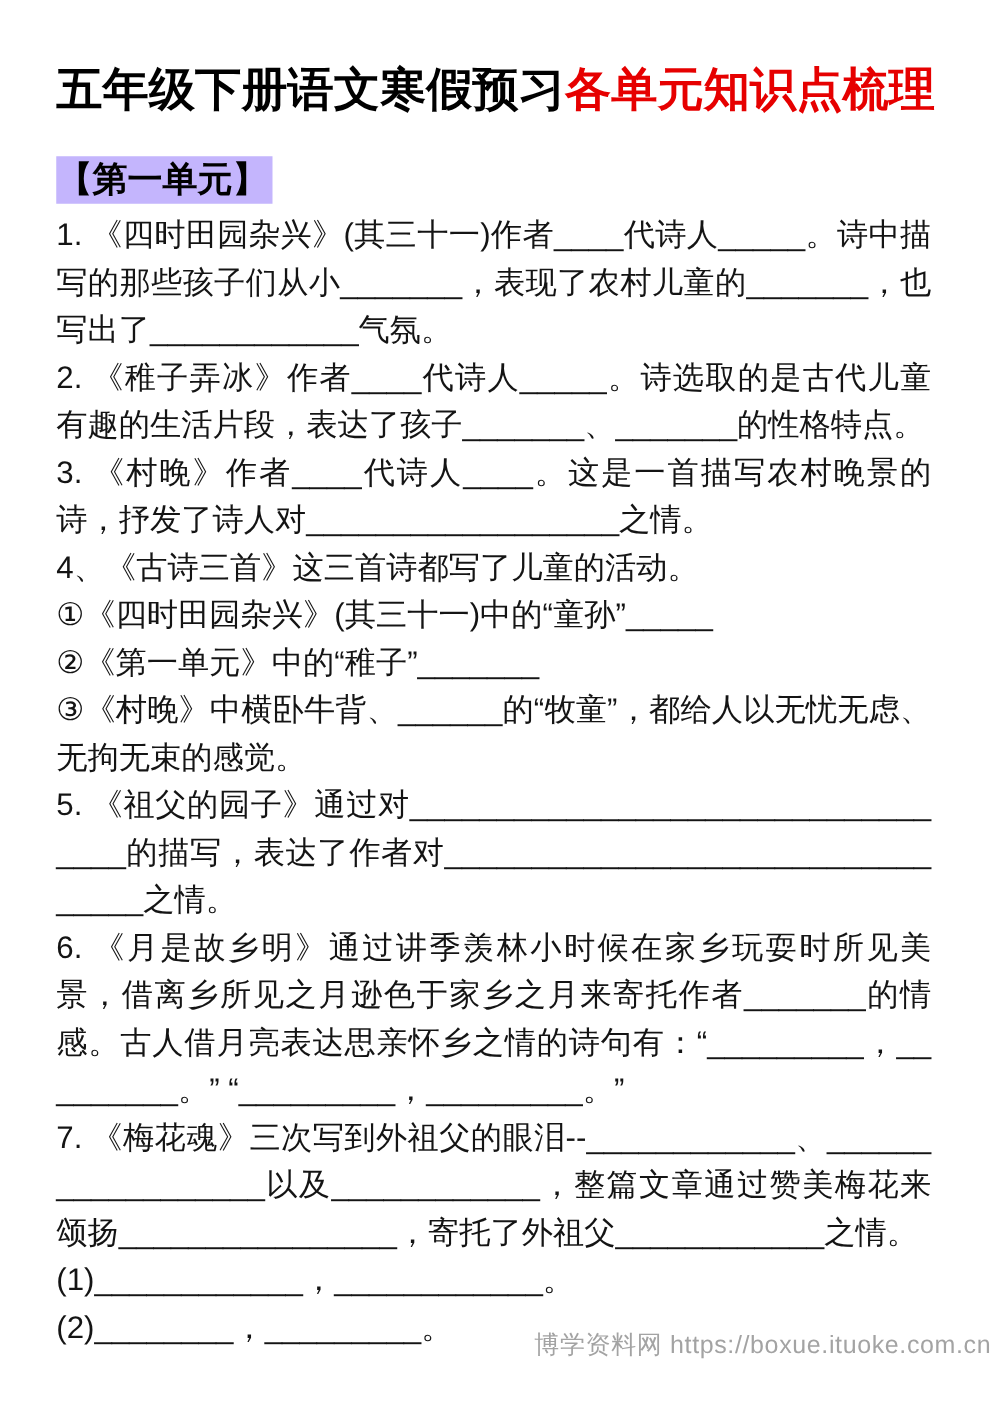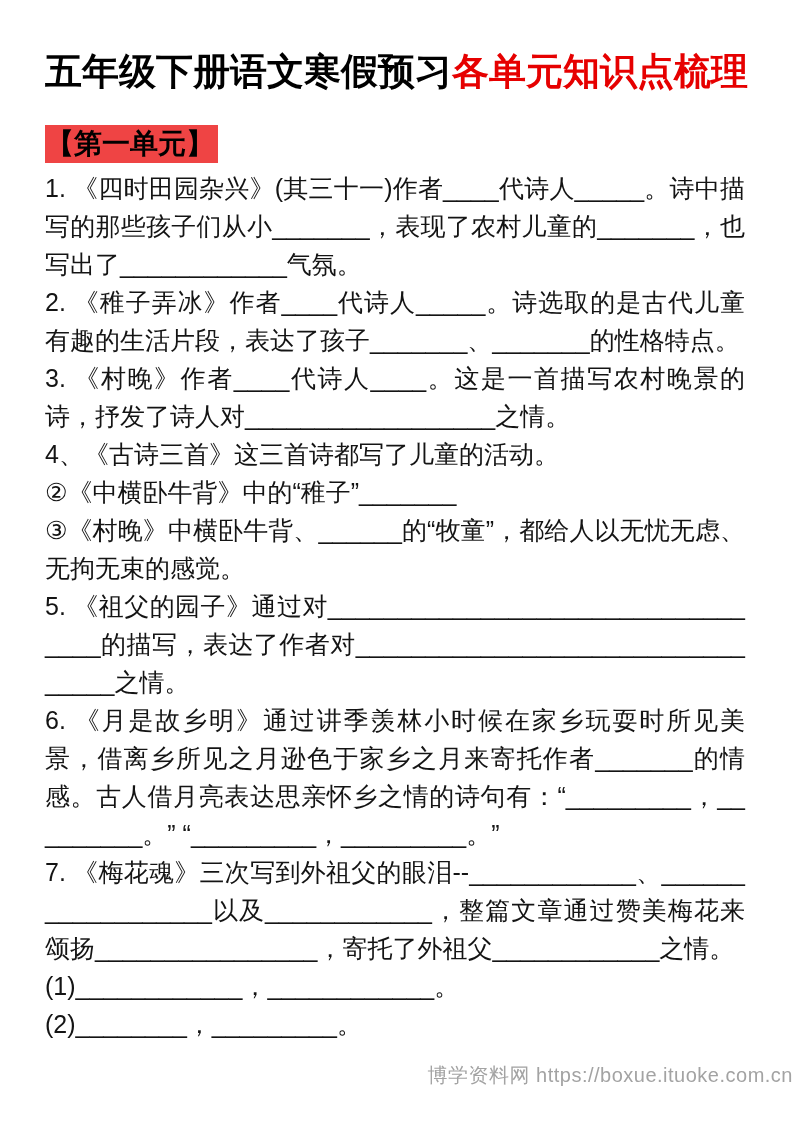--- a/index.html
+++ b/index.html
@@ -33,21 +33,21 @@
   }
   .doc-title .title-red {
     color: #e60000;
   }
   .section-header {
     margin-top: 32px;
     margin-bottom: 6px;
   }
   .section-label {
     display: inline-block;
-    background: #ef4444;
+    background: #c4b5fd;
     color: #000000;
     font-weight: 700;
     font-size: 28px;
     line-height: 36px;
     padding: 1px 4px 1px 1px;
   }
   .questions {
     font-size: 25px;
     line-height: 38px;
     text-align: justify;
@@ -78,21 +78,22 @@
 
   <div class="section-header">
     <span class="section-label">【第一单元】</span>
   </div>
 
   <div class="questions">
     <p>1. 《四时田园杂兴》(其三十一)作者____代诗人_____。诗中描写的那些孩子们从小_______，表现了农村儿童的_______，也写出了____________气氛。</p>
     <p>2. 《稚子弄冰》作者____代诗人_____。诗选取的是古代儿童有趣的生活片段，表达了孩子_______、_______的性格特点。</p>
     <p>3. 《村晚》作者____代诗人____。这是一首描写农村晚景的诗，抒发了诗人对__________________之情。</p>
     <p>4、《古诗三首》这三首诗都写了儿童的活动。</p>
-    <p>②《中横卧牛背》中的“稚子”_______</p>
+    <p>①《四时田园杂兴》(其三十一)中的“童孙”_____</p>
+    <p>②《第一单元》中的“稚子”_______</p>
     <p>③《村晚》中横卧牛背、______的“牧童”，都给人以无忧无虑、无拘无束的感觉。</p>
     <p>5. 《祖父的园子》通过对__________________________________的描写，表达了作者对_________________________________之情。</p>
     <p>6. 《月是故乡明》通过讲季羡林小时候在家乡玩耍时所见美景，借离乡所见之月逊色于家乡之月来寄托作者_______的情感。古人借月亮表达思亲怀乡之情的诗句有：“_________，_________。” “_________，_________。”</p>
     <p>7. 《梅花魂》三次写到外祖父的眼泪--____________、__________________以及____________，整篇文章通过赞美梅花来颂扬________________，寄托了外祖父____________之情。</p>
     <p>(1)____________，____________。</p>
     <p>(2)________，_________。</p>
   </div>
 
   <div class="footer">
     <span>博学资料网 https://boxue.ituoke.com.cn</span>

